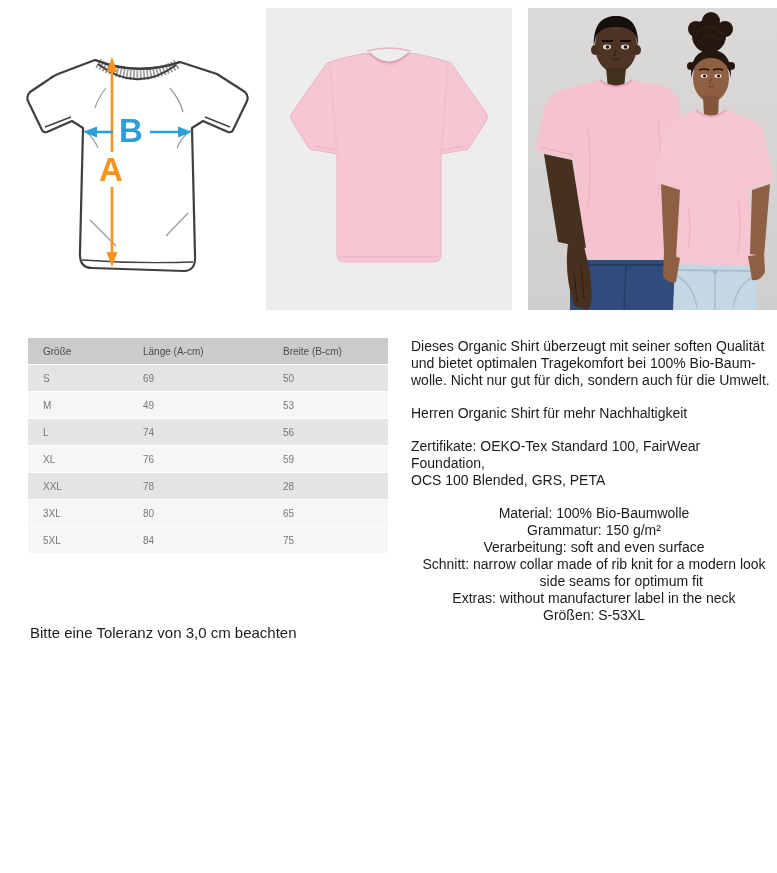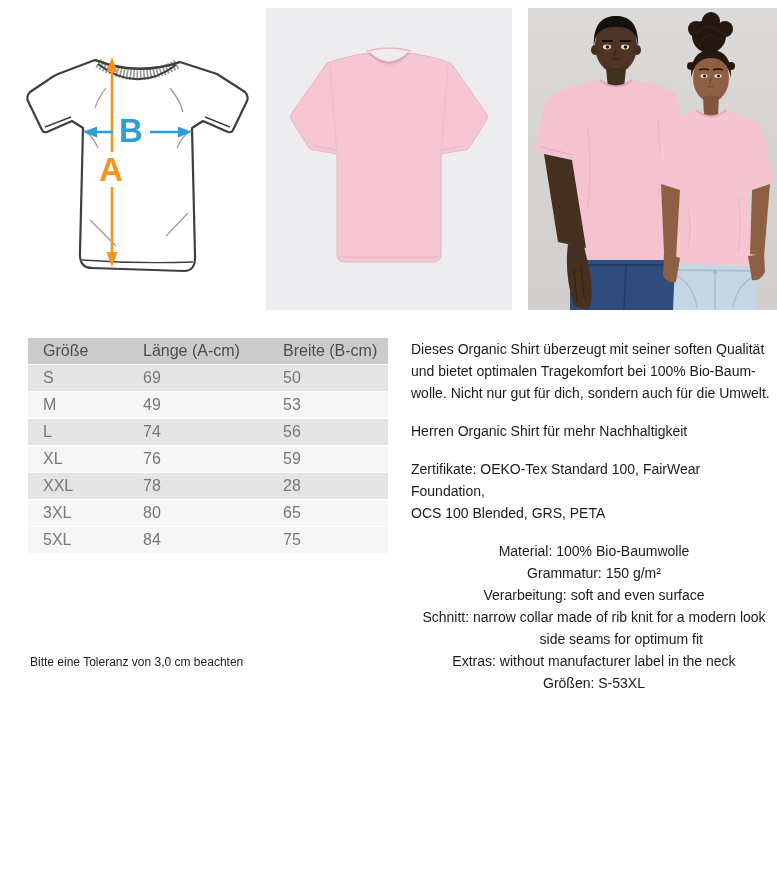--- a/index.html
+++ b/index.html
@@ -6,33 +6,33 @@
     font-family:"Liberation Sans","DejaVu Sans",sans-serif;overflow:hidden;position:relative;}
   .abs{position:absolute;}
 
   
   #diagram-panel{left:20px;top:30px;width:240px;height:260px;background:#ffffff;}
   #flat-panel{left:266px;top:8px;width:246px;height:302px;}
   #models-panel{left:528px;top:8px;width:249px;height:302px;}
   #diagram-panel svg,#flat-panel svg,#models-panel svg{display:block;}
 
   
-  #size-table{left:28px;top:338px;width:360px;font-size:16px;}
+  #size-table{left:28px;top:338px;width:360px;font-size:10px;}
   .trow{display:grid;grid-template-columns:100px 140px 120px;height:26px;
     align-items:center;border-bottom:1px solid #ffffff;}
   .trow .tcell{padding-left:15px;color:#76777a;white-space:nowrap;}
   .trow.thead{background:#cbcbcb;}
   .trow.thead .tcell{color:#4b4c4f;}
   .trow.odd{background:#e4e4e4;}
   .trow.even{background:#f6f6f6;}
 
-  #tolerance-note{left:30px;top:624px;font-size:12px;color:#1c1c1c;margin-top:31px;}
+  #tolerance-note{left:30px;top:624px;font-size:15px;color:#1c1c1c;}
 
   
-  #description{left:411px;top:338px;width:366px;font-size:14px;line-height:22px;color:#1b1b1b;}
+  #description{left:411px;top:338px;width:366px;font-size:14px;line-height:17px;color:#1b1b1b;}
   #description .block{white-space:pre-wrap;margin:0 0 16px 0;}
   #description .block.specs{margin-top:12px;text-align:center;}
 </style>
 </head>
 <body>
 
 <div id="diagram-panel" class="abs">
   <svg width="240" height="260" viewBox="0 0 240 260">
 
     <g>

